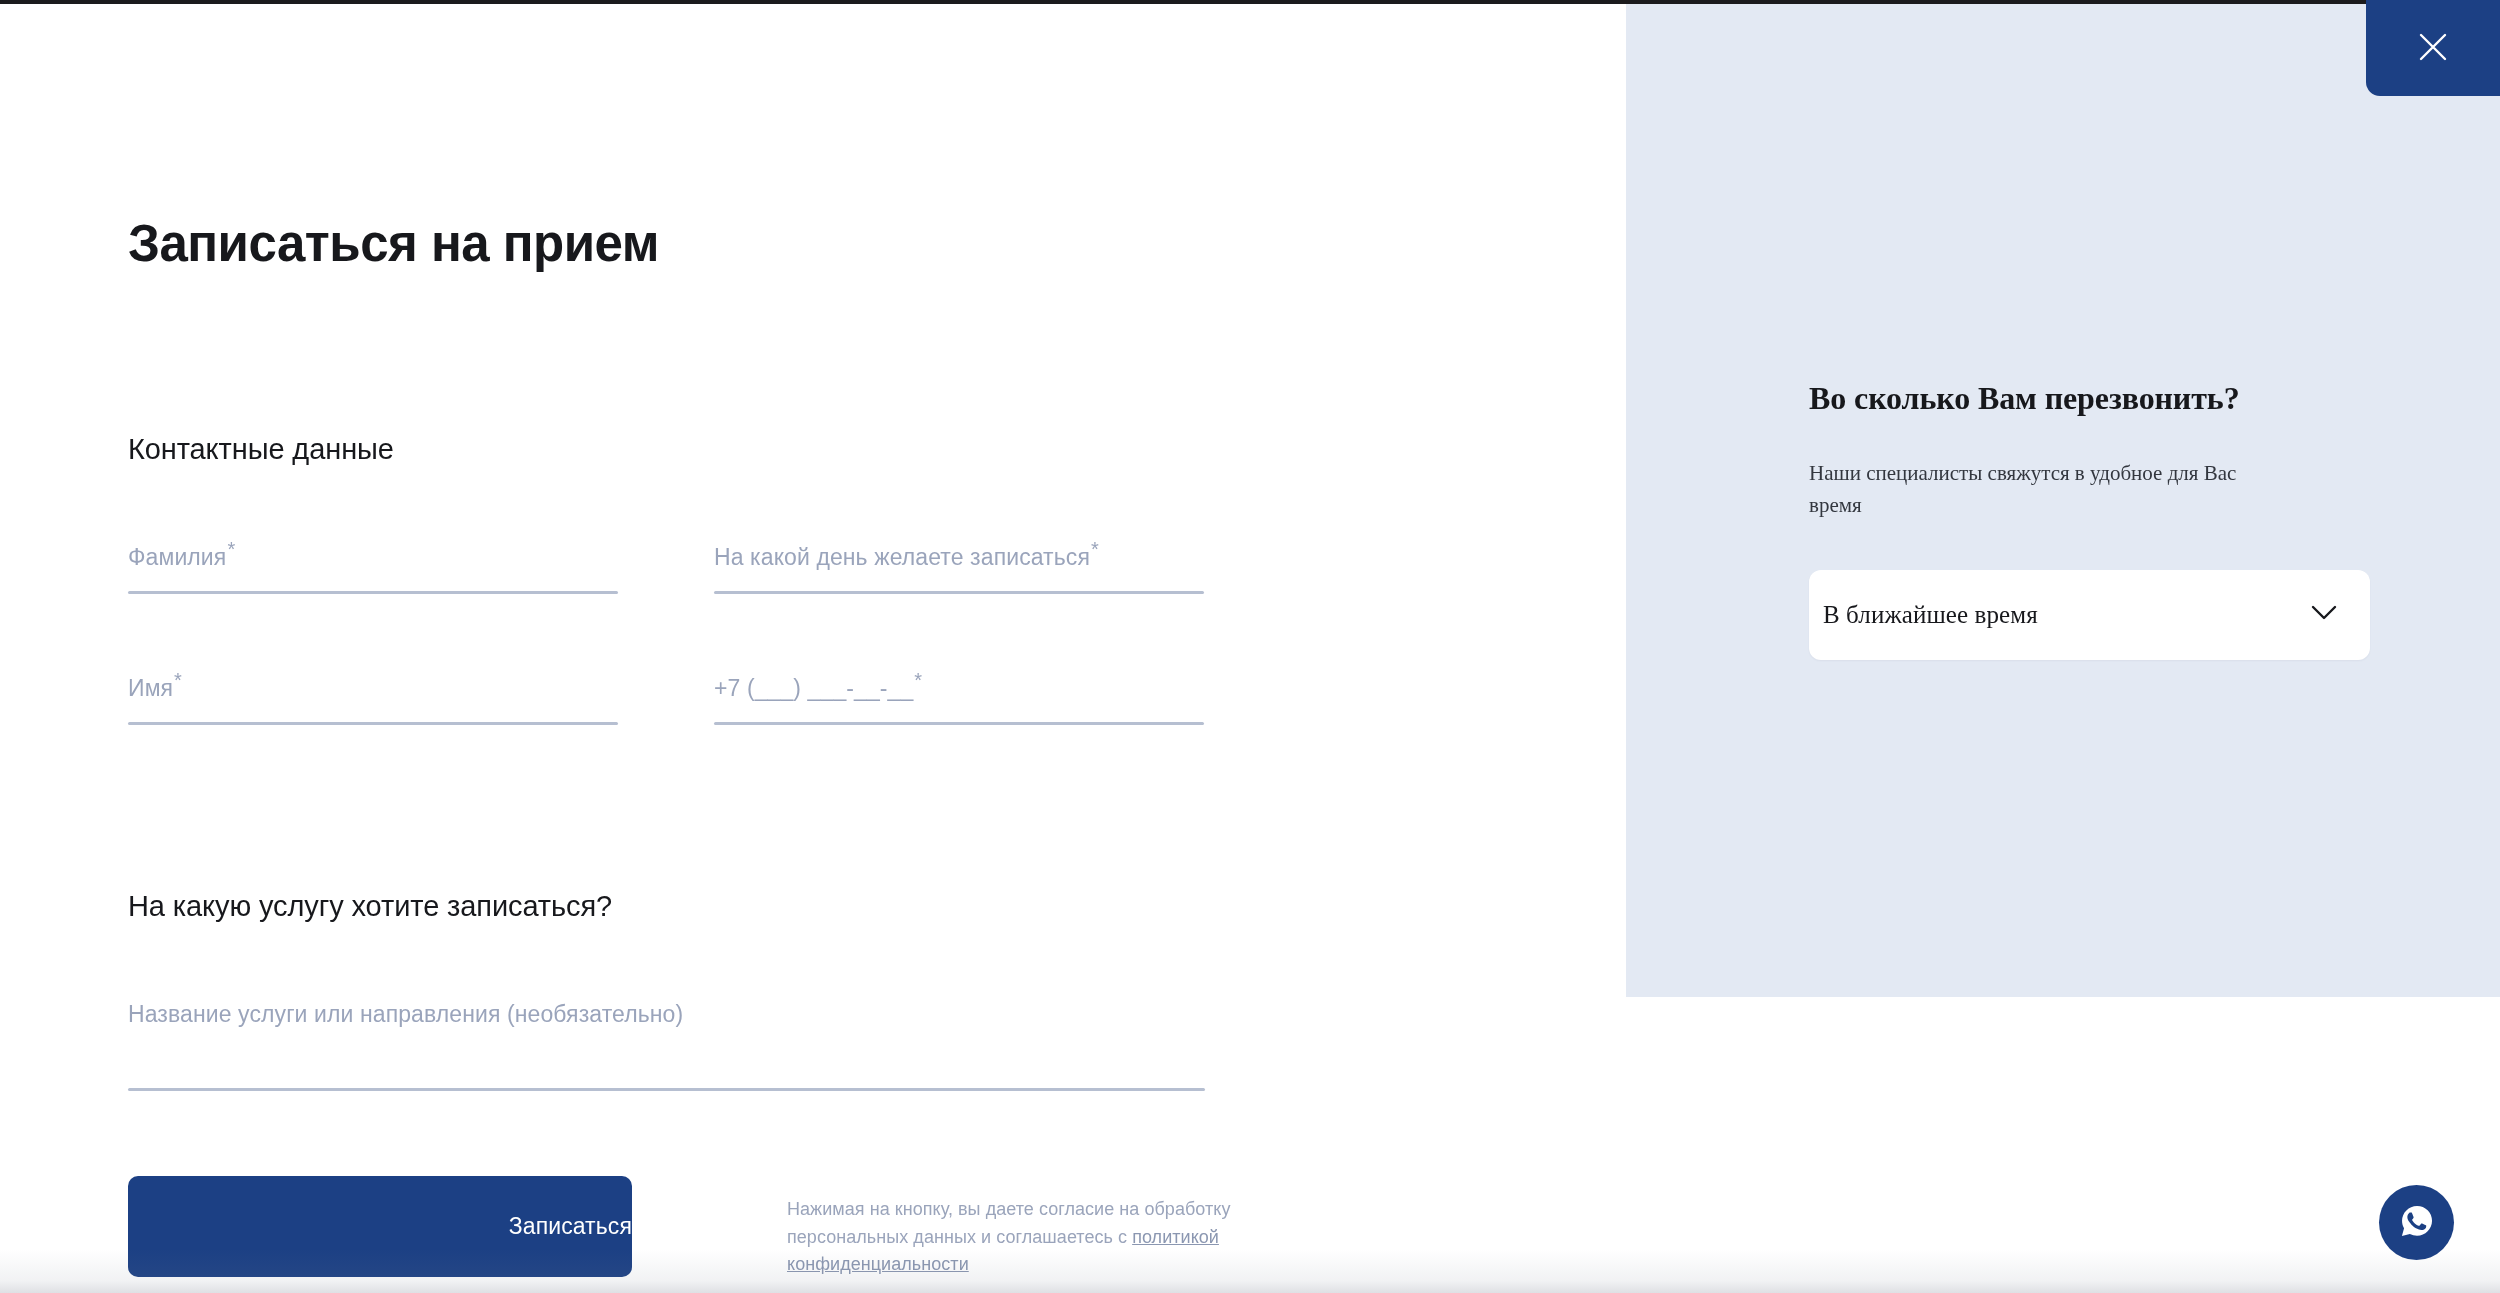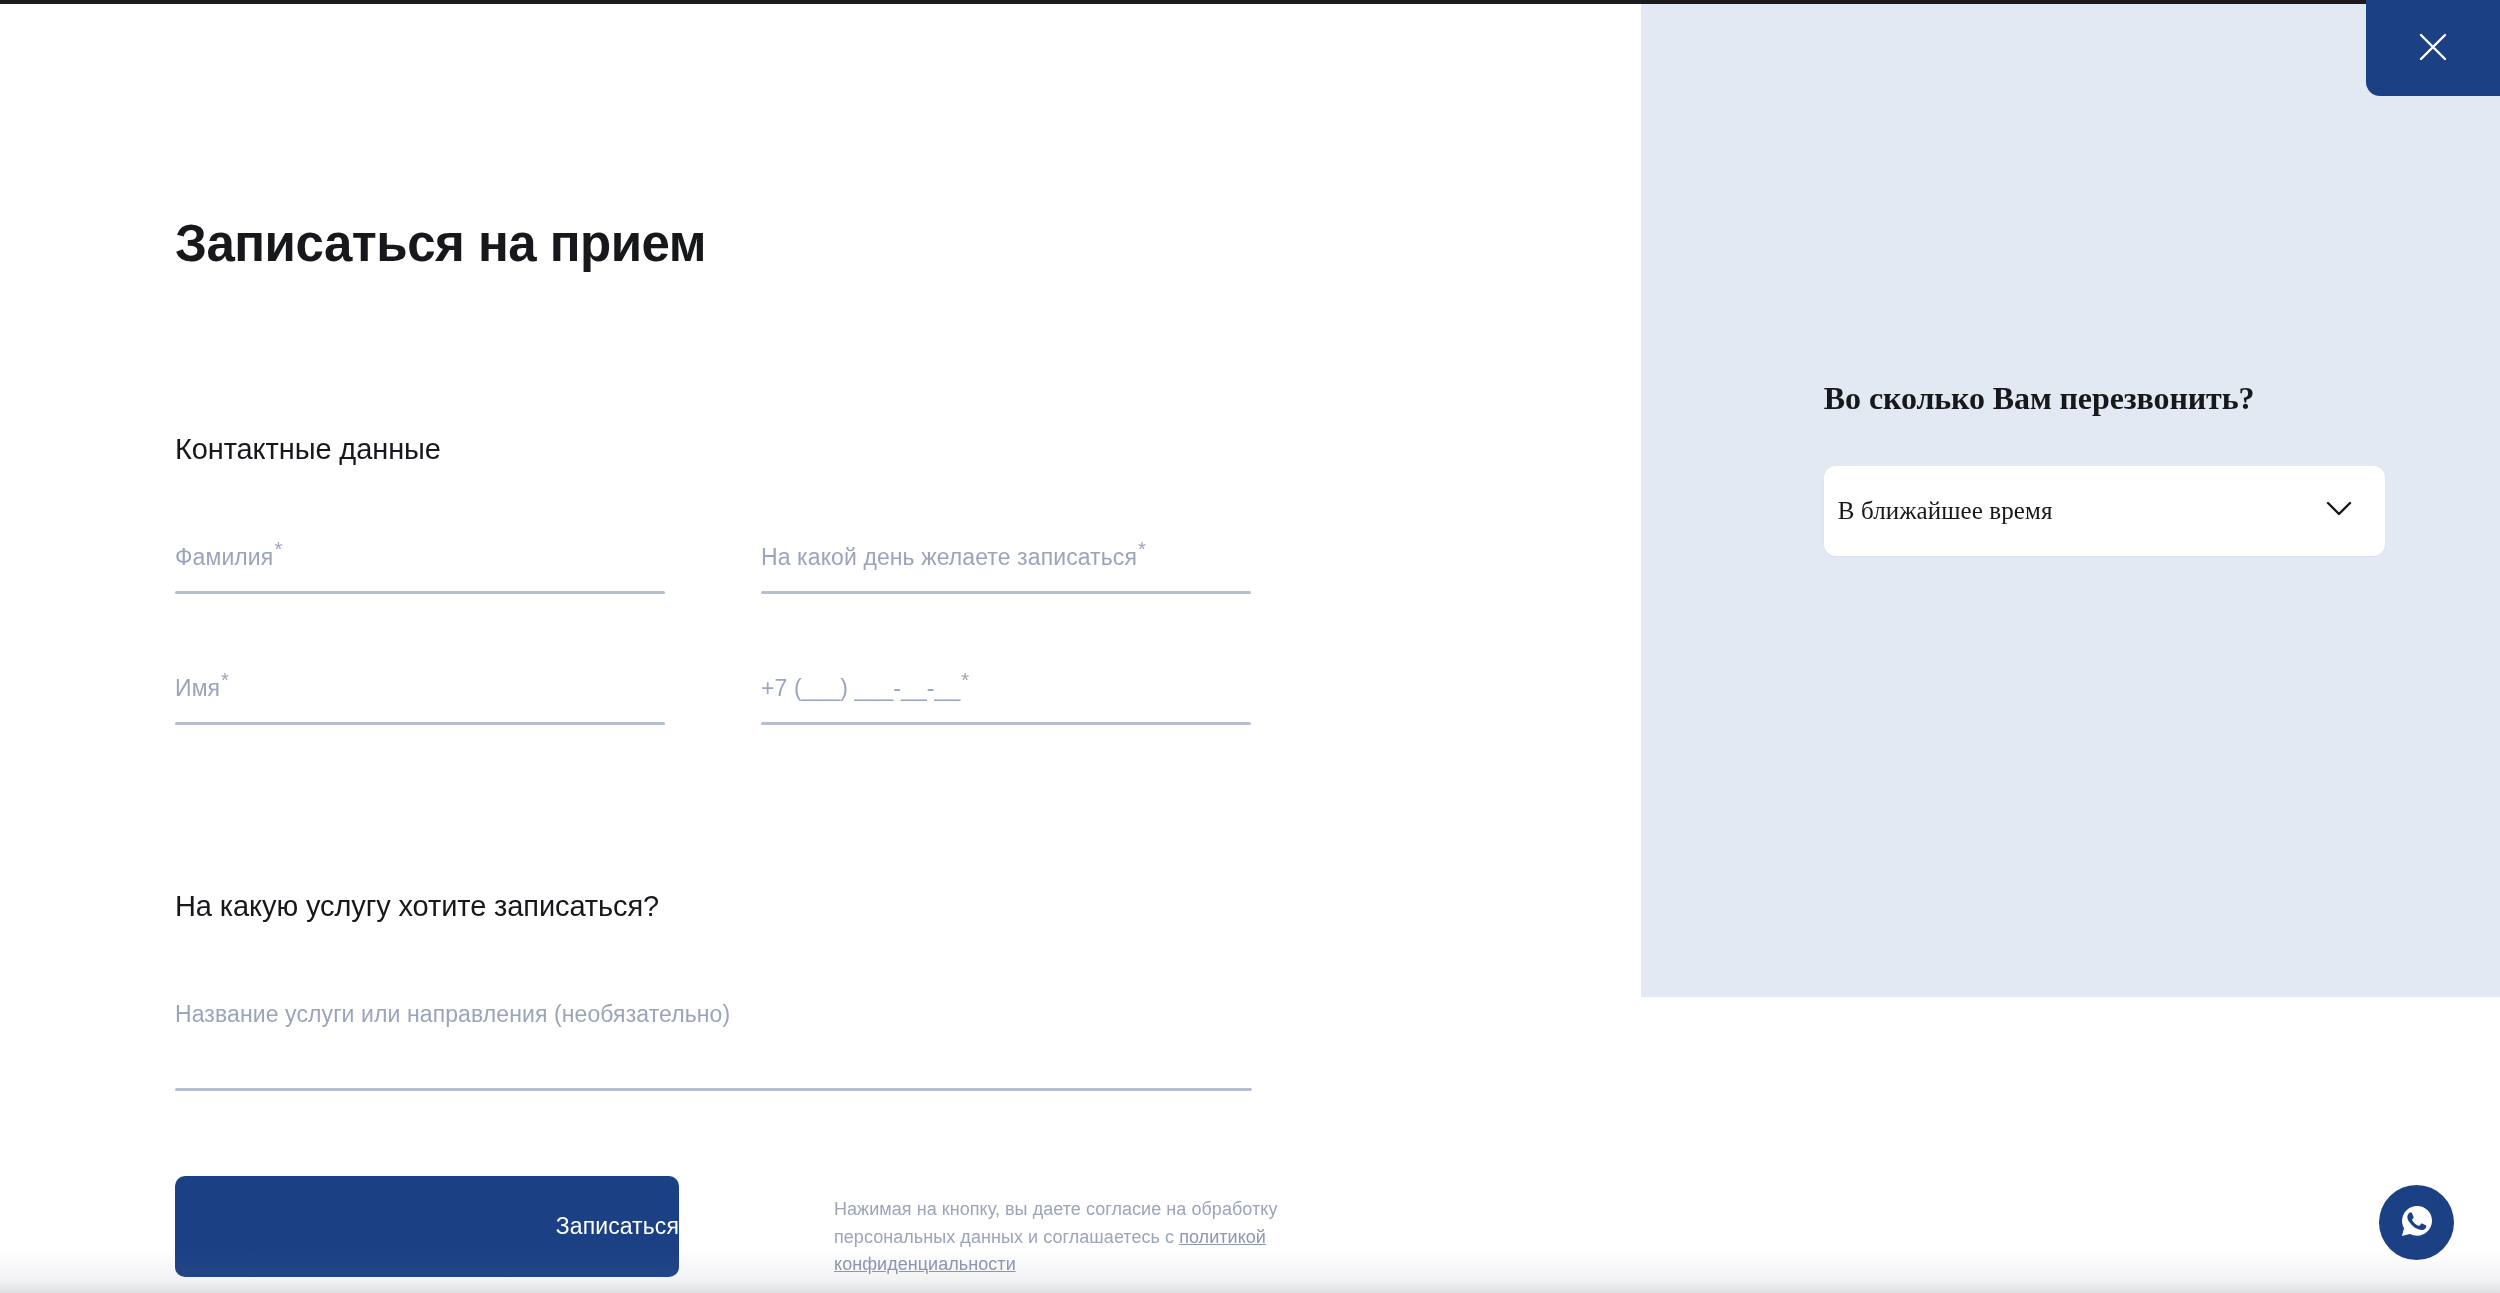--- a/index.html
+++ b/index.html
@@ -42,21 +42,20 @@
     z-index: 35;
   }
 
   
   .left-pane {
     position: relative;
     width: 1626px;
     height: 1293px;
     background: #ffffff;
     padding: 215px 0 0 128px;
-    margin-left: 47px;
   }
 
   .form-title {
     font-size: 51px;
     font-weight: 700;
     letter-spacing: -0.5px;
     color: #17181c;
     line-height: 1.15;
   }
 
@@ -292,20 +291,21 @@
       <button class="submit-button">Записаться</button>
       <p class="consent"><span>Нажимая на кнопку, вы даете согласие на обработку персональных данных и соглашаетесь с </span><span class="consent-link">политикой конфиденциальности</span></p>
     </div>
 
   </div>
 
   <div class="right-pane">
 
     <h2 class="callback-title">Во сколько Вам перезвонить?</h2>
 
+    <p class="callback-sub">Наши специалисты свяжутся в удобное для Вас время</p>
 
     <div class="time-select">
       <span class="time-select-value">В ближайшее время</span>
       <span class="chevron-icon">
         <svg width="26" height="16" viewBox="0 0 26 16" fill="none" xmlns="http://www.w3.org/2000/svg">
           <path d="M2 2 L13 13 L24 2" stroke="#17181c" stroke-width="2.4" stroke-linecap="round" stroke-linejoin="round"></path>
         </svg>
       </span>
     </div>
 

